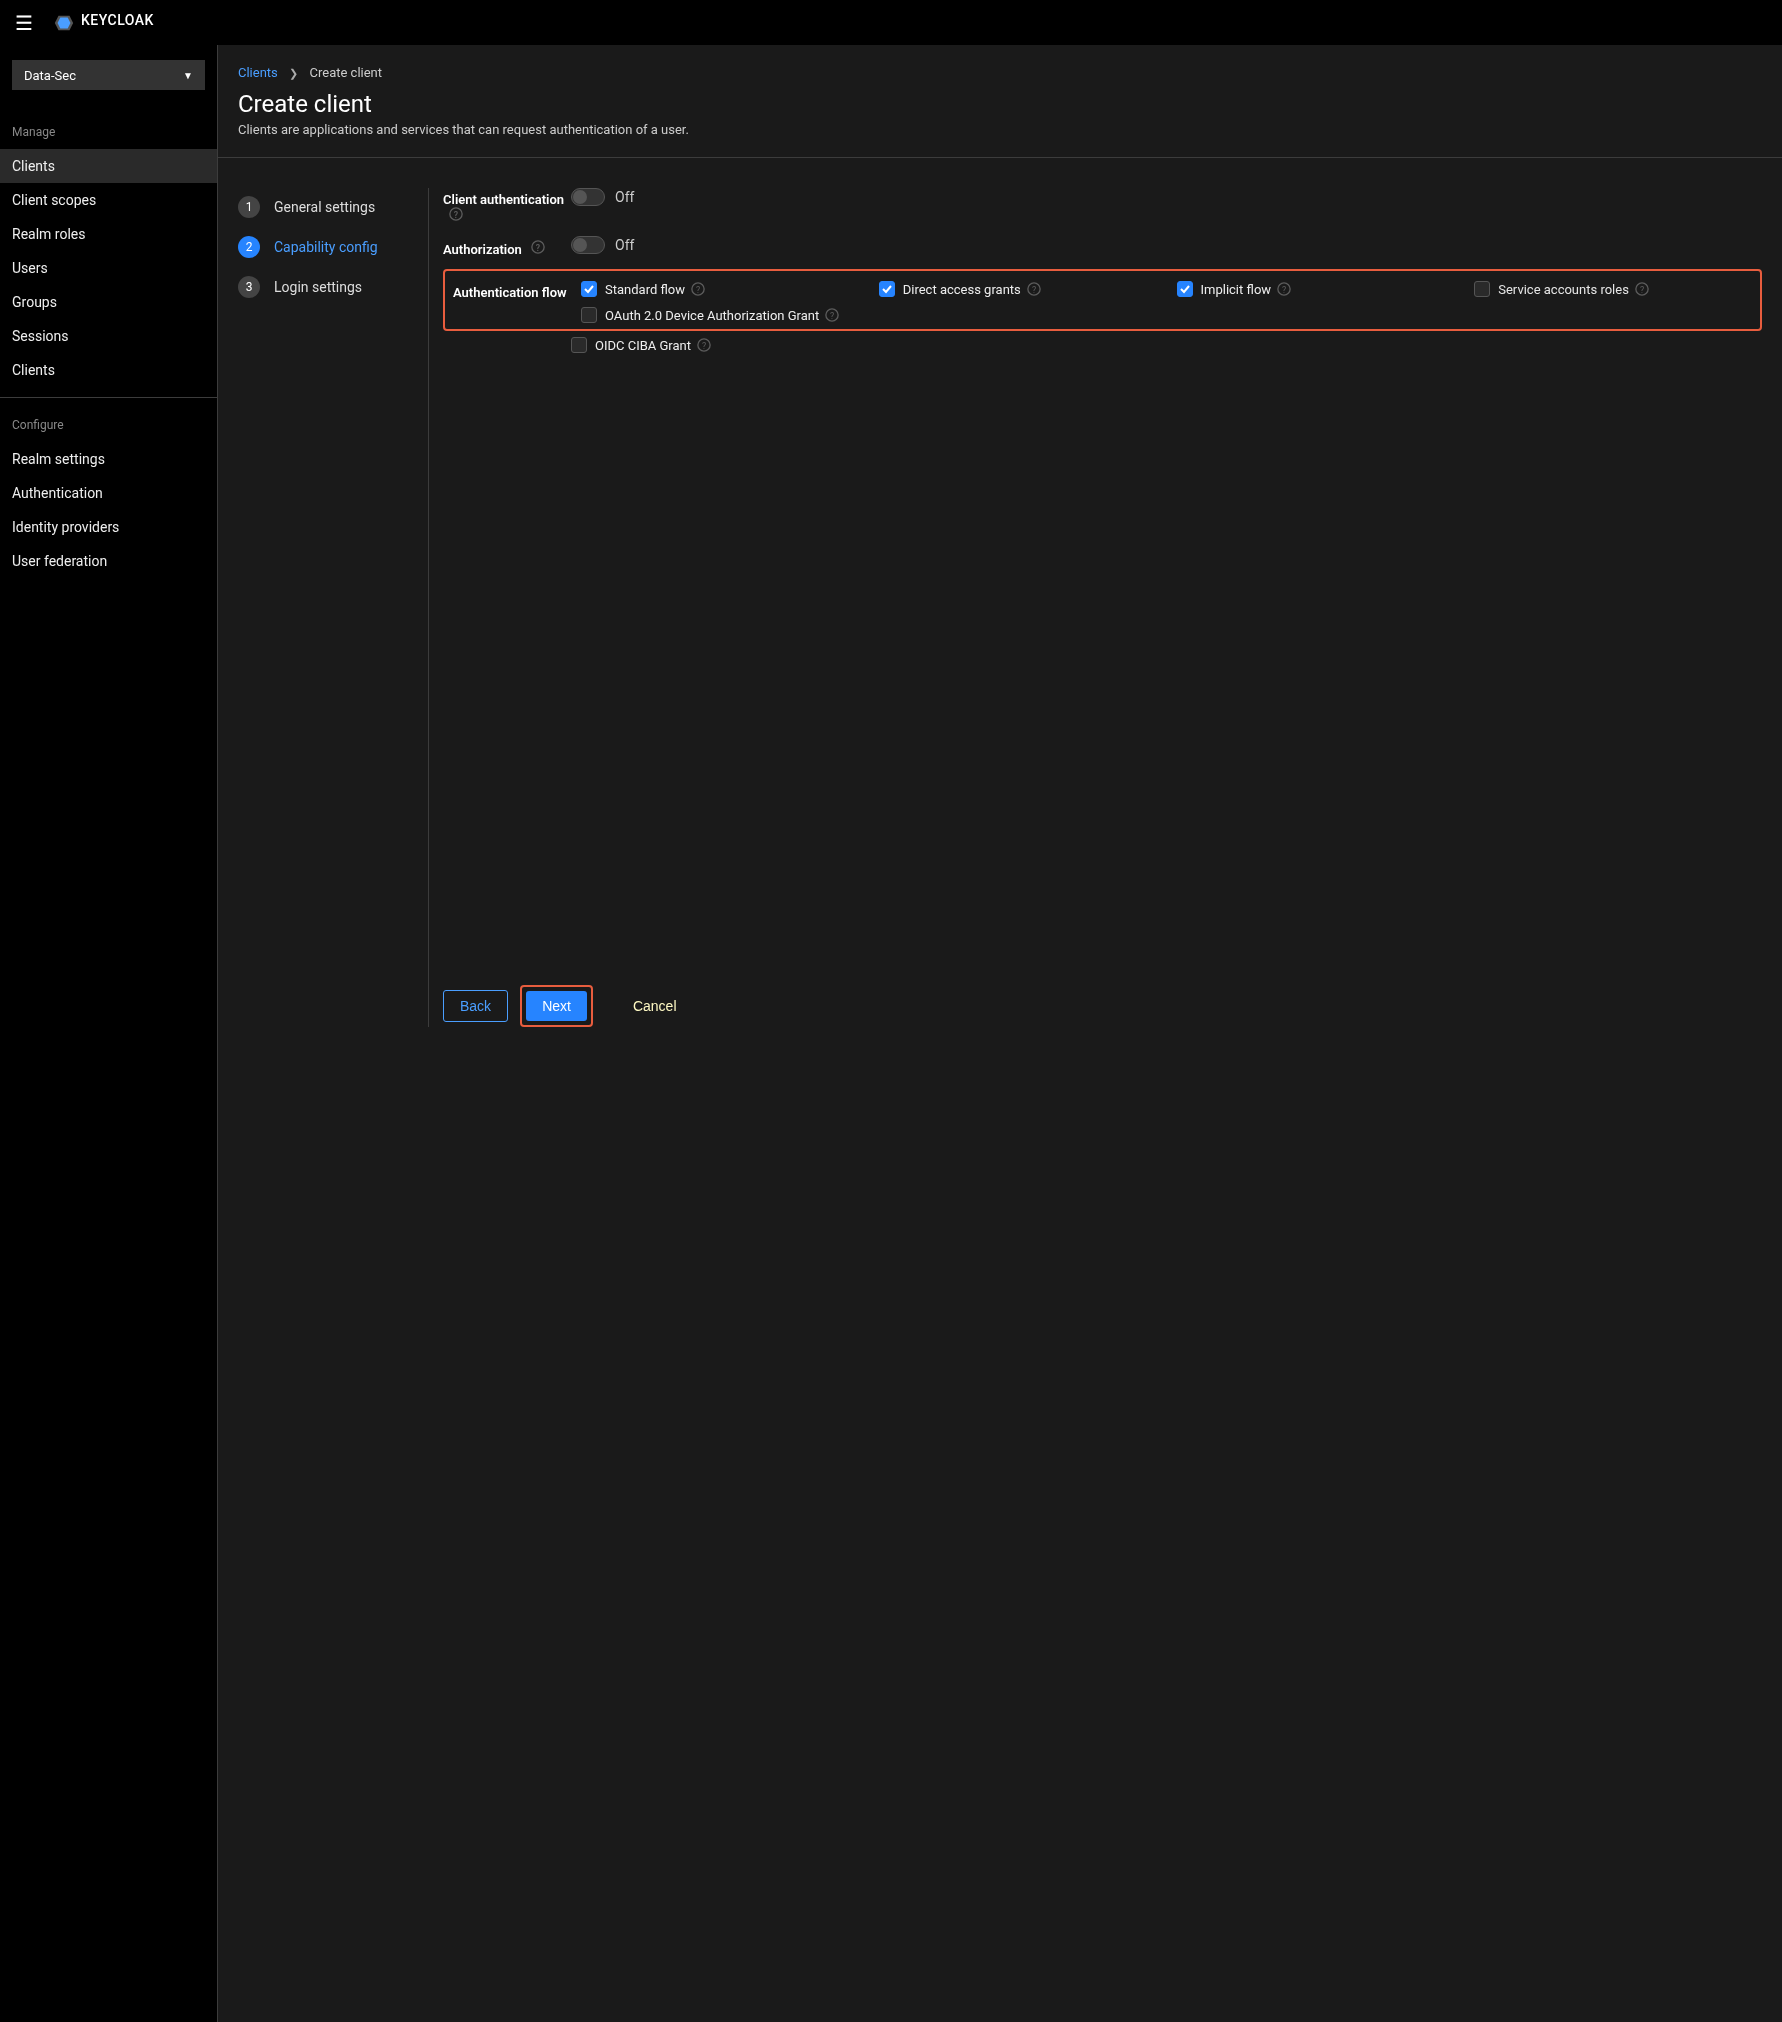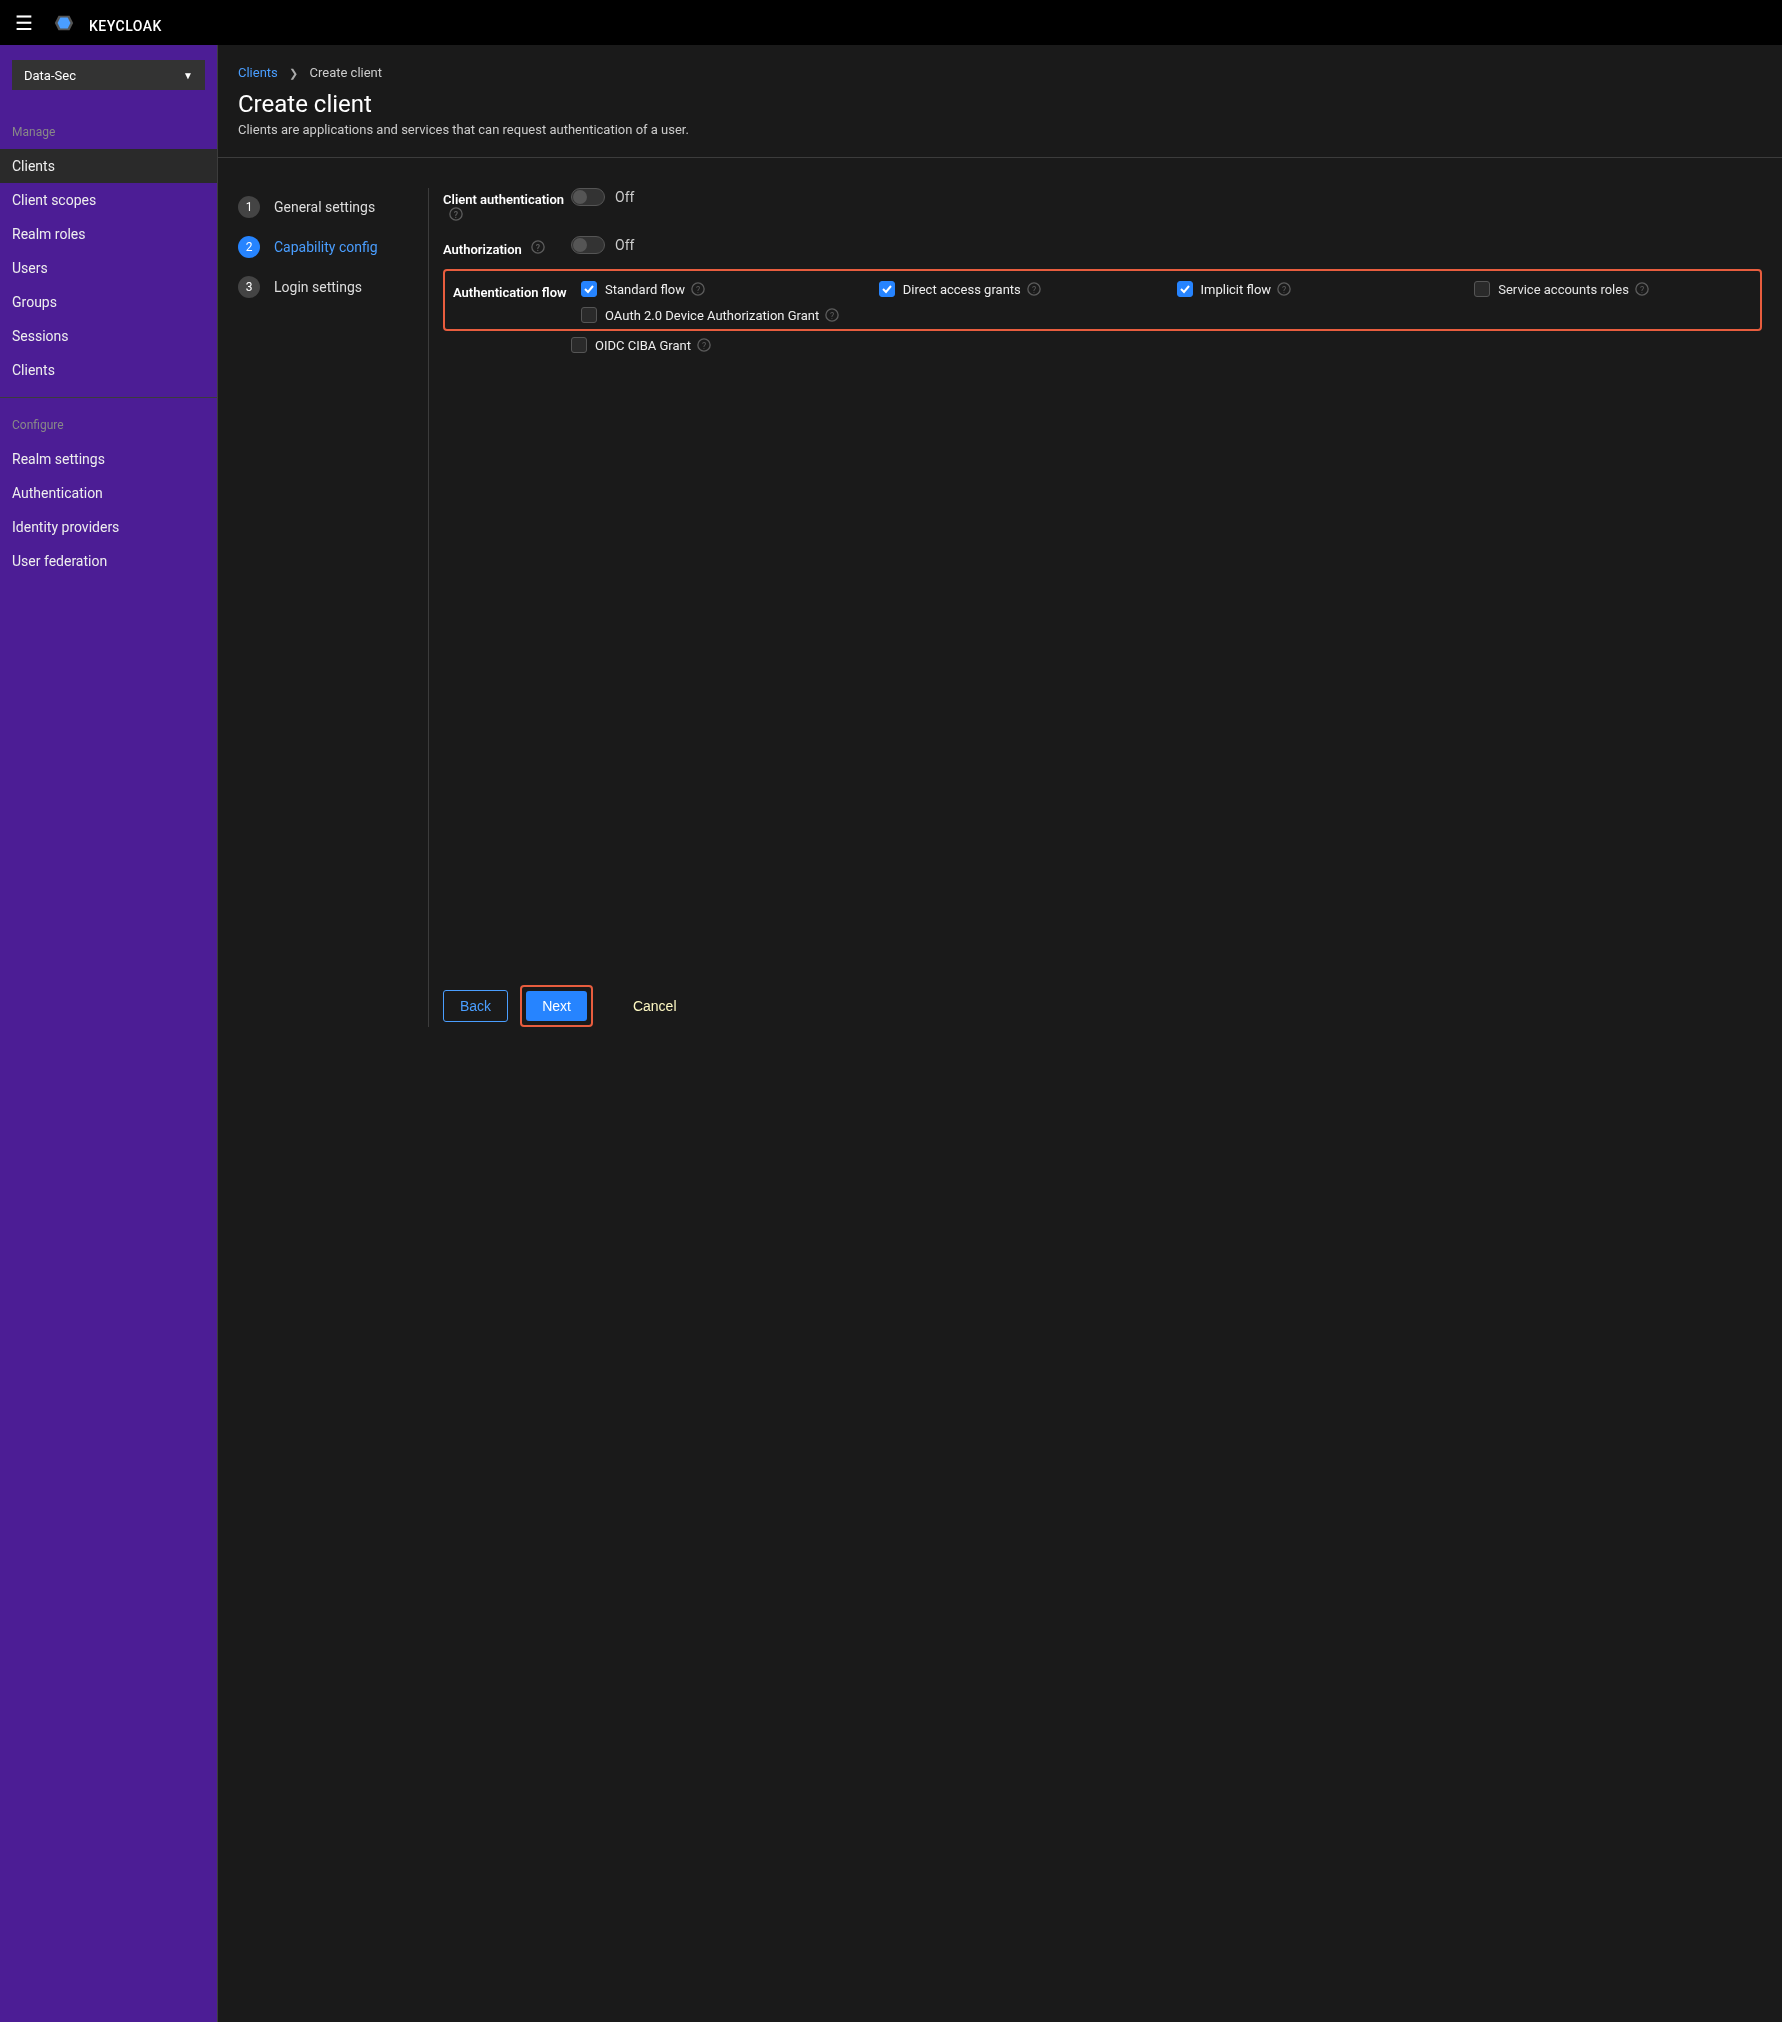--- a/index.html
+++ b/index.html
@@ -1,22 +1,22 @@
 <!DOCTYPE html>
 <html><head>
 <meta charset="utf-8">
 <style>
 * { margin: 0; padding: 0; box-sizing: border-box; }
 body { font-family: -apple-system, BlinkMacSystemFont, "Segoe UI", Roboto, sans-serif; background: #1a1a1a; color: #fff; font-size: 14px; }
 .header { background: #000; height: 45px; display: flex; align-items: center; padding: 0 15px; }
 .hamburger { color: #fff; font-size: 20px; cursor: pointer; margin-right: 20px; }
-.logo { display: flex; align-items: flex-end; color: #fff; font-weight: 500; letter-spacing: 0.5px; gap: 8px; }
+.logo { display: flex; align-items: flex-start; color: #fff; font-weight: 500; letter-spacing: 0.5px; }
 .logo-icon { width: 22px; height: 22px; margin-right: 6px; }
 .container { display: flex; }
-.sidebar { width: 218px; background: #4c1d95; border-right: 1px solid #3c3c3c; min-height: calc(100vh - 45px); }
+.sidebar { width: 218px; background: #000000; border-right: 1px solid #3c3c3c; min-height: calc(100vh - 45px); }
 .realm-selector { margin: 15px 12px; background: #333; height: 30px; display: flex; align-items: center; justify-content: space-between; padding: 0 12px; cursor: pointer; font-size: 13px; }
 .realm-selector .caret { font-size: 10px; }
 .nav-section-title { color: #888; font-size: 12px; padding: 20px 12px 10px; }
 .nav-item { padding: 9px 12px; color: #eee; cursor: pointer; font-size: 14px; }
 .nav-item.active { background: #2a2a2a; }
 .nav-divider { border-top: 1px solid #3c3c3c; margin-top: 10px; }
 .main { flex: 1; padding: 20px 20px 20px 20px; position: relative; }
 .breadcrumb { font-size: 13px; margin-bottom: 10px; }
 .breadcrumb a { color: #4a9eff; text-decoration: none; }
 .breadcrumb .sep { color: #aaa; margin: 0 8px; font-size: 11px; }

